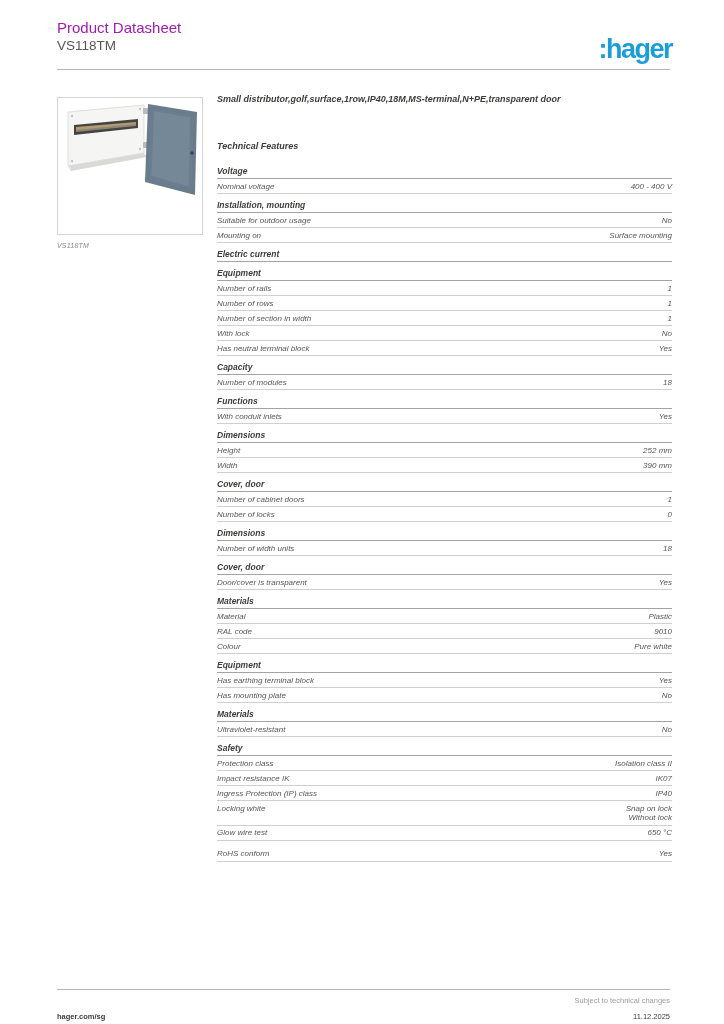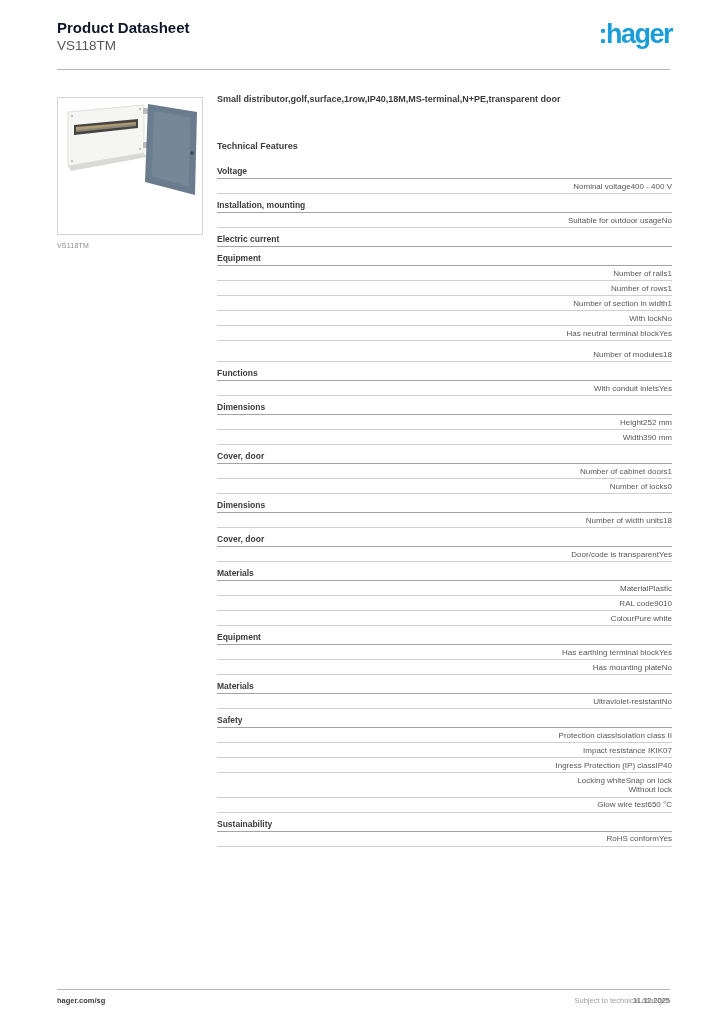--- a/index.html
+++ b/index.html
@@ -5,62 +5,62 @@
   * { margin:0; padding:0; box-sizing:border-box; }
   html,body { background:#e9e9e9; }
   .page {
     width:724px; height:1024px; background:#ffffff; position:relative;
     font-family:"Liberation Sans", sans-serif; color:#575756; overflow:hidden;
     margin:0 auto;
   }
   
   .hdr { position:absolute; top:19px; left:57px; right:52px;
          display:flex; justify-content:space-between; align-items:flex-start; }
-  .doc-title { font-size:15px; font-weight:bold; color:#0f172a; line-height:18px; }
+  .doc-title { font-size:15px; font-weight:normal; color:#a21caf; line-height:18px; }
   .doc-subtitle { font-size:13.5px; color:#575756; line-height:17px; }
   .logo { font-size:27px; font-weight:bold; letter-spacing:-1.5px; line-height:30px; }
   .hdr-rule { position:absolute; top:69px; left:57px; right:54px; height:1px; background:#b4b4b4; }
   
-  .content { position:absolute; top:92px; left:57px; right:52px; display:flex; }
+  .content { position:absolute; top:92px; left:57px; right:52px; display:flex;font-style:italic; }
   .left-col { width:146px; flex:0 0 146px; margin-right:14px; }
   .img-frame { width:146px; height:138px; border:1px solid #d4d4d4; background:#fff;
                margin-top:5px; display:flex; align-items:center; justify-content:center; }
   .img-caption { font-size:7px; color:#8c8c8b; margin-top:7px; letter-spacing:0.2px; }
   .right-col { flex:1; min-width:0; }
   .description { font-size:9px; font-weight:bold; color:#3c3c3b; line-height:11px; margin-top:2px; }
   .tf-title { font-size:9px; font-weight:bold; color:#3c3c3b; margin-top:36px; }
   #sections { margin-top:15px; }
   .spec-section { margin-top:6px; }
   .spec-section:first-child { margin-top:0; }
   .section-title { font-size:8.5px; font-weight:bold; color:#3c3c3b;
                    line-height:10px; padding-bottom:2px; border-bottom:1px solid #a3a3a2; }
-  .spec-row { display:flex; justify-content:flex-end; align-items:flex-start;
+  .spec-row { display:flex; justify-content:space-between; align-items:flex-start;
               padding:2.5px 0 2px 0; border-bottom:1px solid #cfcfce;
               font-size:8px; line-height:9.5px; color:#575756; }
   .spec-label { text-align:left; }
   .spec-value { text-align:right; white-space:pre-line; }
   
   .ftr-rule { position:absolute; top:989px; left:57px; right:54px; height:1px; background:#b4b4b4; }
   .ftr { position:absolute; top:996px; left:57px; right:54px;
          display:flex; justify-content:space-between; align-items:baseline; font-size:7.5px; }
-  .f-left { font-weight:bold; color:#3c3c3b; }
+  .f-left { font-weight:bold; color:#3c3c3b;margin-top:16px; }
   .f-center { color:#9d9d9c; position:absolute; left:0; right:0; text-align:right; }
   .f-right { font-weight:normal; color:#3c3c3b; }
 </style>
 </head>
 <body>
 
 <div class="page">
 
   <div class="hdr">
     <div>
       <div class="doc-title">Product Datasheet</div>
       <div class="doc-subtitle">VS118TM</div>
     </div>
-    <div class="logo" id="brand-logo" style="color: rgb(27, 157, 217);">:hager</div>
+    <div class="logo" id="brand-logo" style="color: rgb(27, 157, 217); margin-top: 15px;">:hager</div>
   </div>
   <div class="hdr-rule"></div>
 
   <div class="content">
     <div class="left-col">
       <div class="img-frame">
         <svg width="144" height="136" viewBox="0 0 144 136">
 
           <polygon points="10,68 86,55 89,59 13,73" fill="#d9d9d6"></polygon>
           <polygon points="10,14 10,68 13,73 13,17" fill="#e3e3e0"></polygon>
@@ -99,20 +99,24 @@
               <span class="spec-label">Nominal voltage</span>
               <span class="spec-value">400 - 400 V</span>
             </div>
           </section>
           <section class="spec-section">
             <div class="section-title">Installation, mounting</div>
             <div class="spec-row">
               <span class="spec-label">Suitable for outdoor usage</span>
               <span class="spec-value">No</span>
             </div>
+            <div class="spec-row">
+              <span class="spec-label">Mounting on</span>
+              <span class="spec-value">Surface mounting</span>
+            </div>
           </section>
           <section class="spec-section">
             <div class="section-title">Electric current</div>
           </section>
           <section class="spec-section">
             <div class="section-title">Equipment</div>
             <div class="spec-row">
               <span class="spec-label">Number of rails</span>
               <span class="spec-value">1</span>
             </div>
@@ -127,20 +131,21 @@
             <div class="spec-row">
               <span class="spec-label">With lock</span>
               <span class="spec-value">No</span>
             </div>
             <div class="spec-row">
               <span class="spec-label">Has neutral terminal block</span>
               <span class="spec-value">Yes</span>
             </div>
           </section>
           <section class="spec-section">
+            <div class="section-title">Capacity</div>
             <div class="spec-row">
               <span class="spec-label">Number of modules</span>
               <span class="spec-value">18</span>
             </div>
           </section>
           <section class="spec-section">
             <div class="section-title">Functions</div>
             <div class="spec-row">
               <span class="spec-label">With conduit inlets</span>
               <span class="spec-value">Yes</span>
@@ -171,21 +176,21 @@
           <section class="spec-section">
             <div class="section-title">Dimensions</div>
             <div class="spec-row">
               <span class="spec-label">Number of width units</span>
               <span class="spec-value">18</span>
             </div>
           </section>
           <section class="spec-section">
             <div class="section-title">Cover, door</div>
             <div class="spec-row">
-              <span class="spec-label">Door/code is transparent</span>
+              <span class="spec-label">Door/cover is transparent</span>
               <span class="spec-value">Yes</span>
             </div>
           </section>
           <section class="spec-section">
             <div class="section-title">Materials</div>
             <div class="spec-row">
               <span class="spec-label">Material</span>
               <span class="spec-value">Plastic</span>
             </div>
             <div class="spec-row">
@@ -233,21 +238,20 @@
               <span class="spec-label">Locking white</span>
               <span class="spec-value">Snap on lock
 Without lock</span>
             </div>
             <div class="spec-row">
               <span class="spec-label">Glow wire test</span>
               <span class="spec-value">650 °C</span>
             </div>
           </section>
           <section class="spec-section">
-            <div class="section-title">Sustainability</div>
             <div class="spec-row">
               <span class="spec-label">RoHS conform</span>
               <span class="spec-value">Yes</span>
             </div>
           </section>
         </div>
     </div>
   </div>
 
   <div class="ftr-rule"></div>

